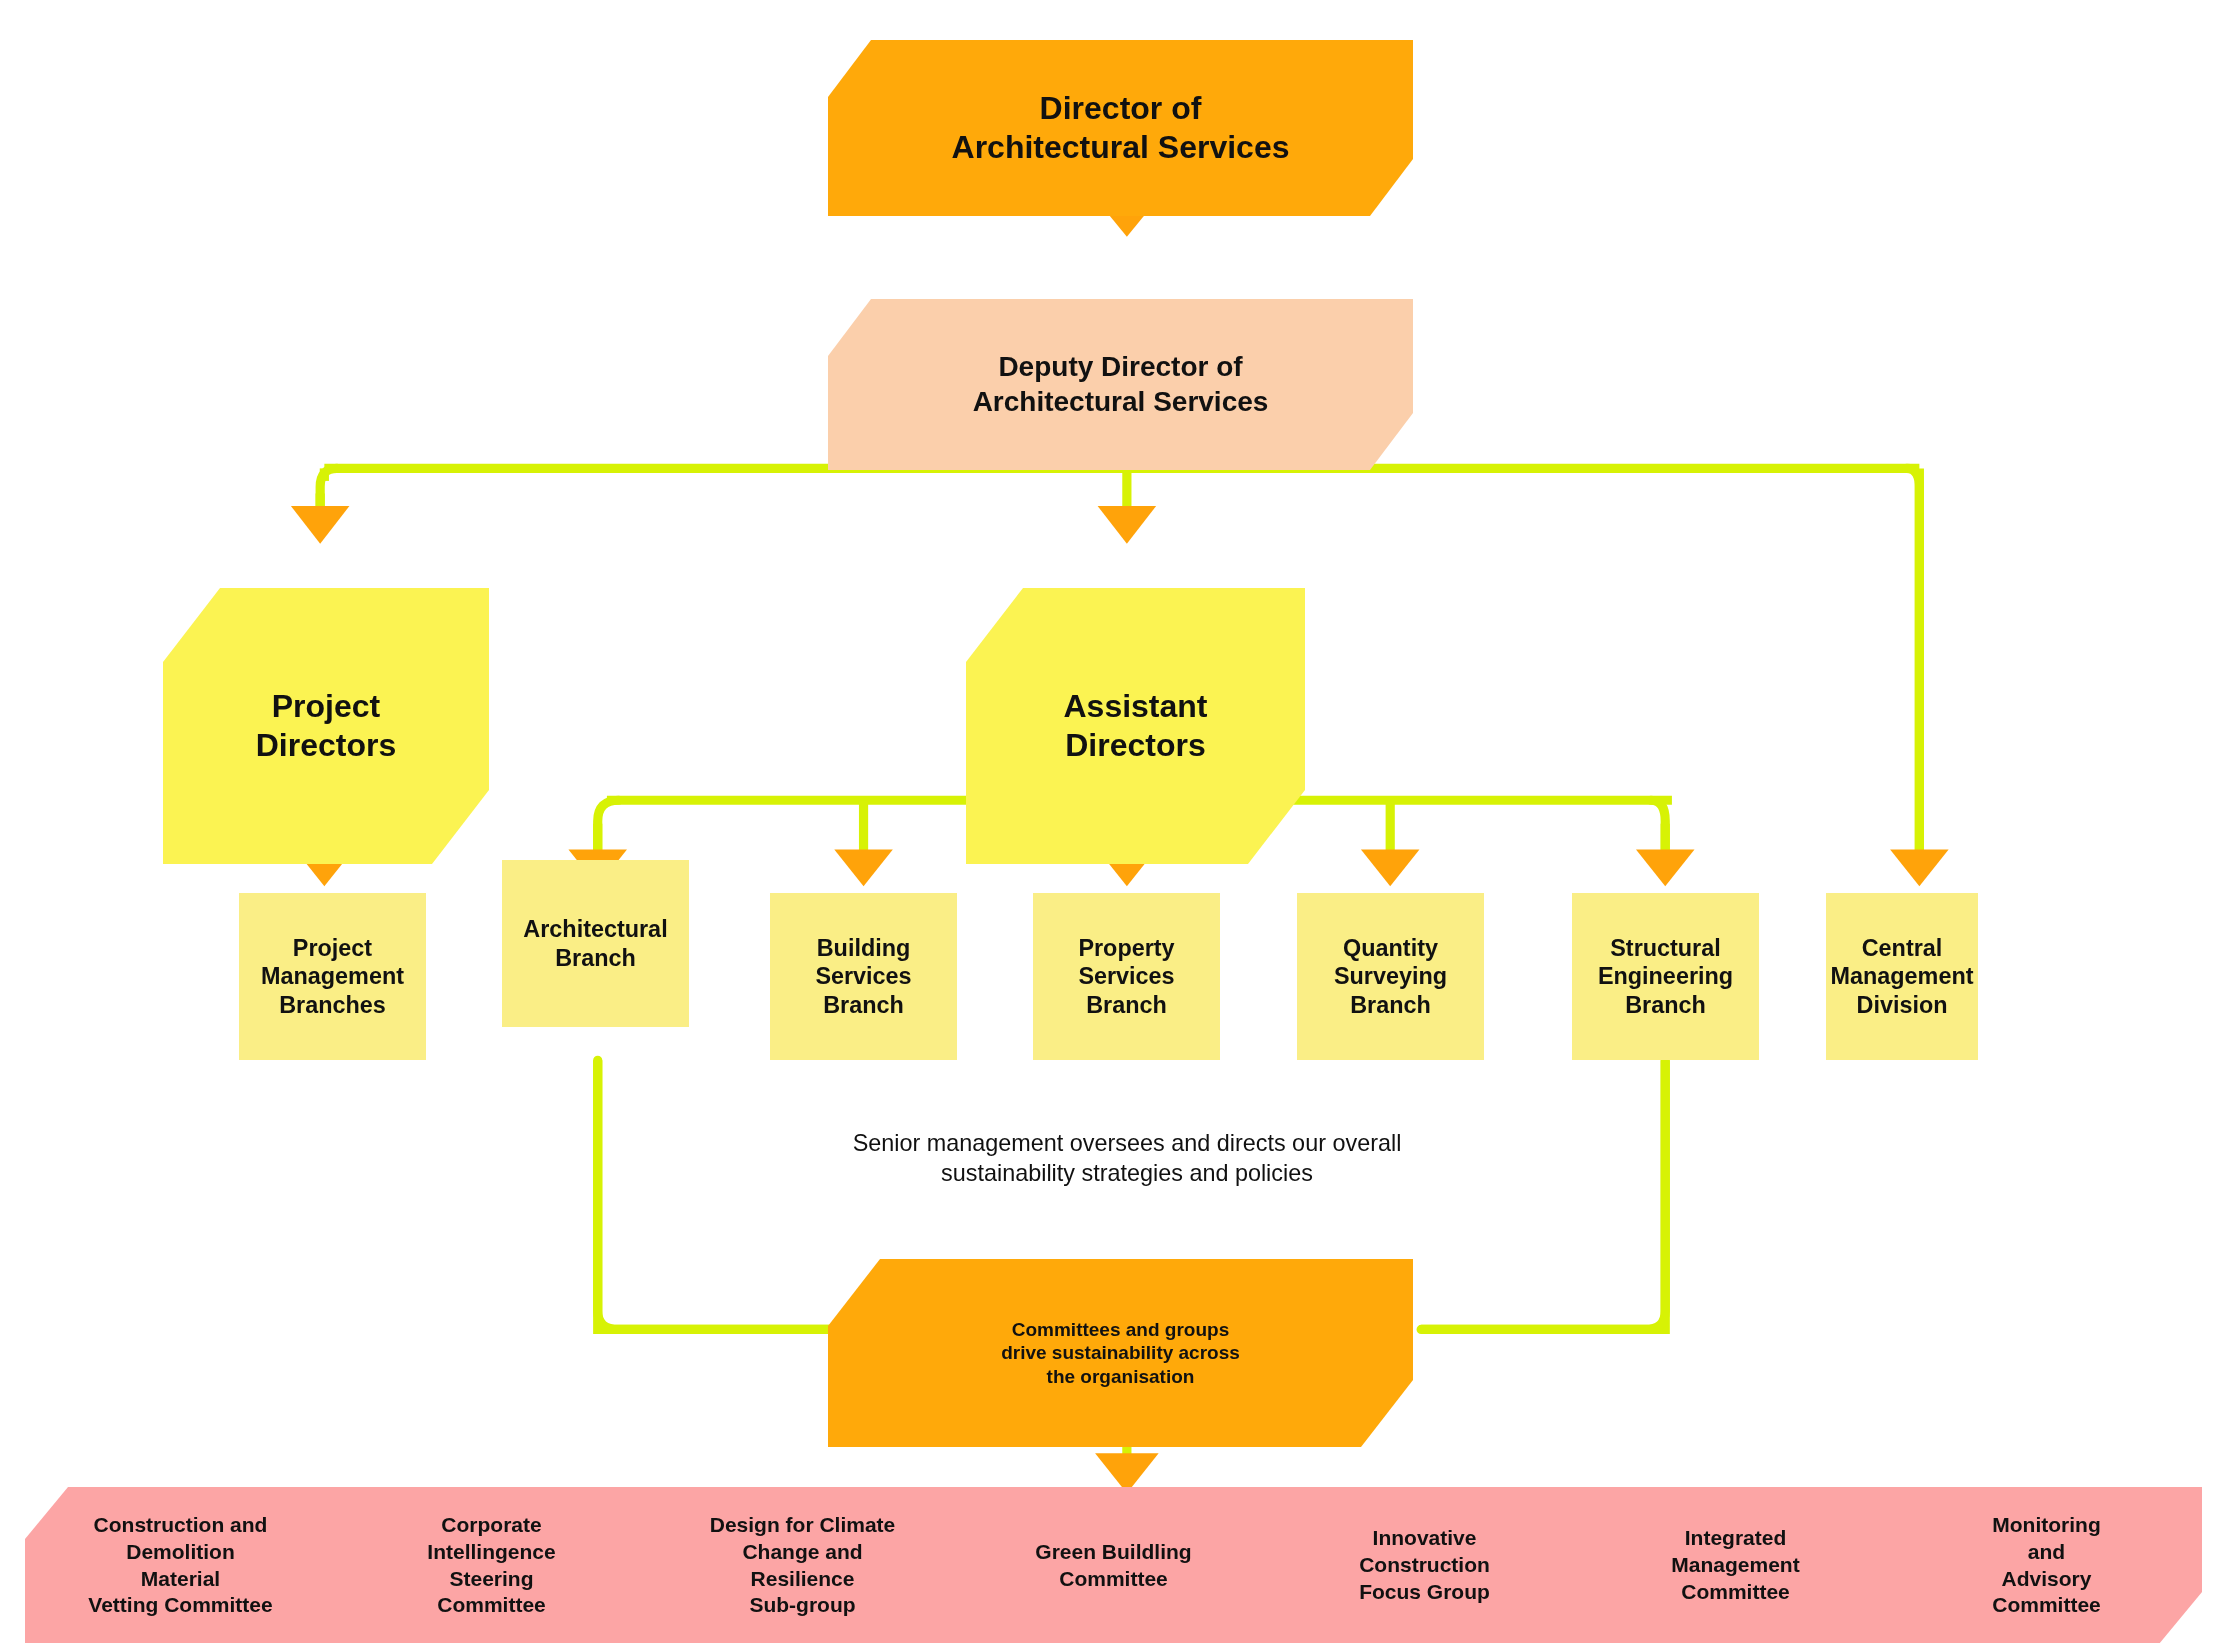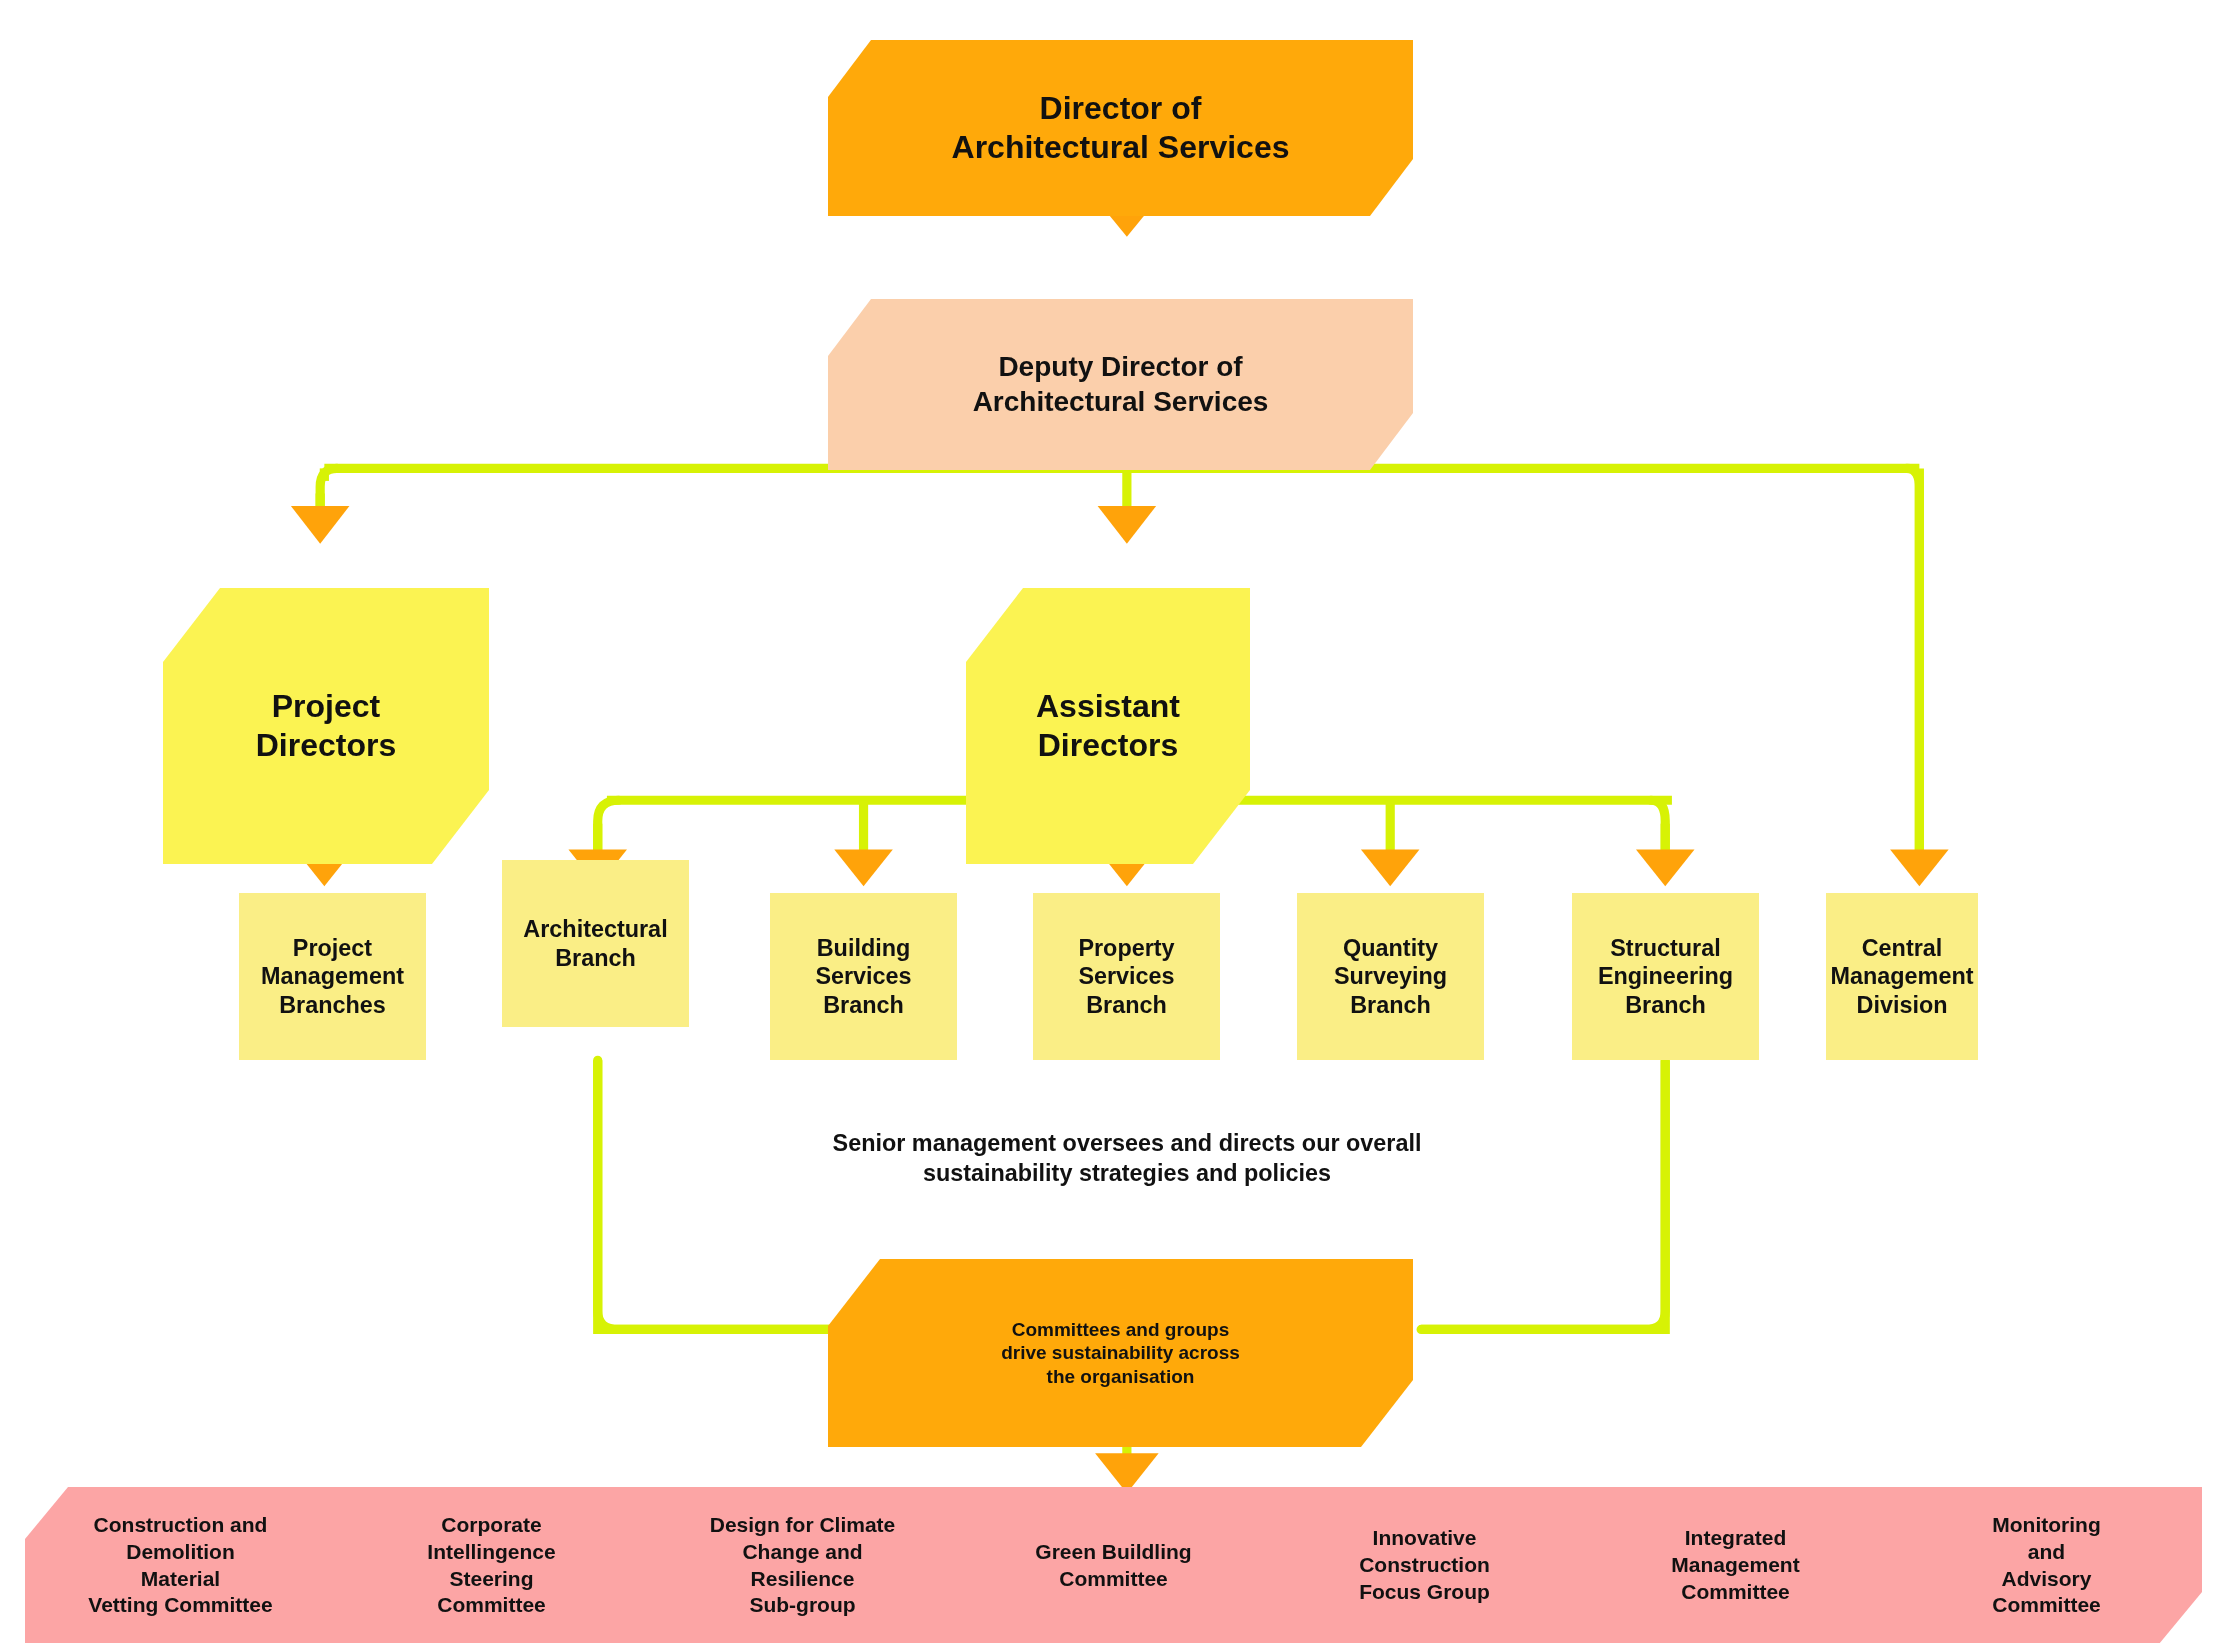--- a/index.html
+++ b/index.html
@@ -78,21 +78,21 @@
   .lvl-committee-hub {
     background: #FFA90A;
     font-size: 19px;
     --cut: 52px;
     --cut-y: 67px;
   }
 
   .note {
     position: absolute;
     text-align: center;
-    font-weight: bold;
+    font-weight: normal;
     font-size: 23.4px;
     color: #111111;
     line-height: 1.3;
     white-space: pre-line;
   }
 
   
   #footer-bar {
     position: absolute;
     left: 25px;
@@ -189,21 +189,21 @@
   <div class="node chamfer lvl-deputy" style="left:828px; top:259px; width:585px; height:171px;">
     <span class="txt">Deputy Director of
 Architectural Services</span>
   </div>
 
   <div class="node chamfer lvl-dir-group" style="left:163px; top:548px; width:326px; height:276px;">
     <span class="txt">Project
 Directors</span>
   </div>
 
-  <div class="node chamfer lvl-dir-group" style="left:966px; top:548px; width:284px; height:276px;">
+  <div class="node chamfer lvl-dir-group" style="left:966px; top:548px; width:339px; height:276px;">
     <span class="txt">Assistant
 Directors</span>
   </div>
 
   <div class="node lvl-branch" style="left:239px; top:893px; width:187px; height:167px;">
     <span class="txt">Project
 Management
 Branches</span>
   </div>
 

